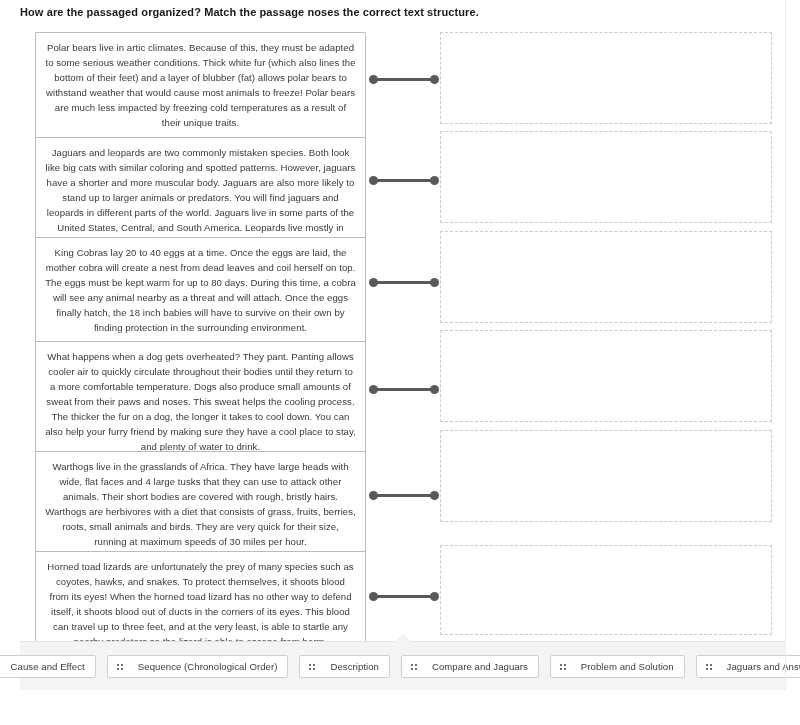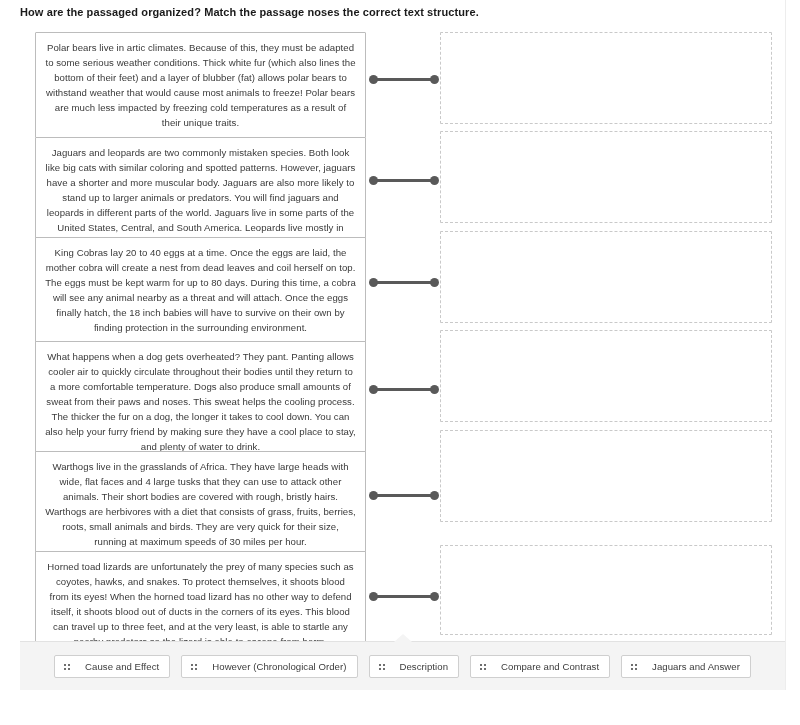--- a/index.html
+++ b/index.html
@@ -243,39 +243,48 @@
         </span>
         <span>Cause and Effect</span>
       </div>
       <div class="answer-chip">
         <span class="grip">
           <i></i>
           <i></i>
           <i></i>
           <i></i>
         </span>
-        <span>However (Chronological Order)</span>
+        <span>Sequence (Chronological Order)</span>
       </div>
       <div class="answer-chip">
         <span class="grip">
           <i></i>
           <i></i>
           <i></i>
           <i></i>
         </span>
         <span>Description</span>
       </div>
       <div class="answer-chip">
         <span class="grip">
           <i></i>
           <i></i>
           <i></i>
           <i></i>
         </span>
-        <span>Compare and Contrast</span>
+        <span>Compare and Jaguars</span>
+      </div>
+      <div class="answer-chip">
+        <span class="grip">
+          <i></i>
+          <i></i>
+          <i></i>
+          <i></i>
+        </span>
+        <span>Problem and Solution</span>
       </div>
       <div class="answer-chip">
         <span class="grip">
           <i></i>
           <i></i>
           <i></i>
           <i></i>
         </span>
         <span>Jaguars and Answer</span>
       </div>

